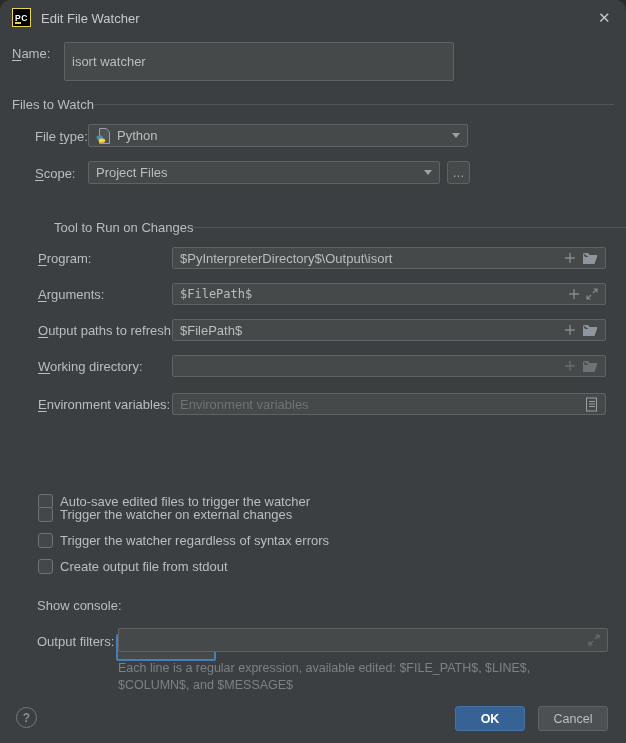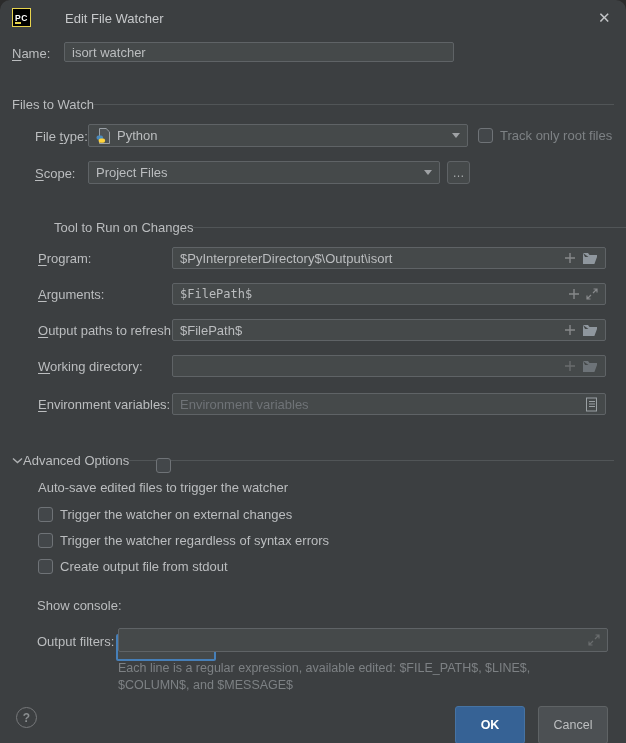--- a/index.html
+++ b/index.html
@@ -10,41 +10,41 @@
   }
   .abs{position:absolute;}
   u{text-underline-offset:2px;}
   
   .app-badge{
     width:19px;height:19px;background:#000;border:1.5px solid #e8d44d;
     display:flex;align-items:center;justify-content:center;box-sizing:border-box;
     color:#fff;font-size:8.5px;font-weight:bold;letter-spacing:.5px;position:relative;
   }
   .app-badge::after{content:"";position:absolute;left:2px;bottom:2px;width:6px;height:2px;background:#e8d44d;}
-  .win-title{font-size:13px;color:#c7c9cb;margin-left:24px;}
+  .win-title{font-size:13px;color:#c7c9cb;}
   .close-x{color:#c3c5c7;font-size:15px;line-height:1;cursor:default;}
   
   .field{
     background:#45494a;border:1px solid #5f6366;border-radius:2px;
     box-sizing:border-box;display:flex;align-items:center;padding:0 7px;gap:6px;
     color:#bbbdbf;overflow:hidden;white-space:nowrap;
   }
   .field .grow{flex:1;overflow:hidden;}
   .mono{font-family:"DejaVu Sans Mono",monospace;font-size:12px;}
   .placeholder{color:#6f7377;}
   .combo-arrow{width:0;height:0;border-left:4.5px solid transparent;border-right:4.5px solid transparent;border-top:5px solid #9fa2a5;}
   .section{display:flex;align-items:center;gap:0;}
   .section-line{flex:1;height:1px;background:#515557;}
   .cb{width:15px;height:15px;border:1px solid #6f7377;border-radius:3px;background:#43474a;box-sizing:border-box;flex:none;}
   .cb-row{display:flex;align-items:center;gap:7px;}
   .dim{color:#7d8184;}
   .hint{color:#7d8184;font-size:12.5px;line-height:17px;}
   .icon-btns{display:flex;align-items:center;gap:6px;flex:none;}
   .btn{
-    box-sizing:border-box;height:38px;border-radius:3px;display:flex;align-items:center;justify-content:center;
+    box-sizing:border-box;height:25px;border-radius:3px;display:flex;align-items:center;justify-content:center;
     font-size:12.5px;
   }
   .btn-ok{background:#366295;border:1px solid #4673a3;color:#fff;font-weight:bold;}
   .btn-cancel{background:#4c5053;border:1px solid #5f6365;color:#bdbfc1;}
   .help-circle{
     width:21px;height:21px;border-radius:50%;border:1.5px solid #77797b;box-sizing:border-box;
     display:flex;align-items:center;justify-content:center;color:#8a8e90;font-size:12px;font-weight:bold;
   }
   .browse-btn{
     box-sizing:border-box;background:#45494a;border:1px solid #5f6366;border-radius:3px;
@@ -57,45 +57,41 @@
 
 <div class="dialog">
 
   <div class="abs" style="left:12px;top:8px;">
     <div class="app-badge">PC</div>
   </div>
   <div class="abs win-title" style="left:41px;top:11px;">Edit File Watcher</div>
   <div class="abs close-x" style="left:598px;top:10px;">✕</div>
 
   <div class="abs" style="left:12px;top:46px;"><u>N</u>ame:</div>
-  <div class="abs field" style="left:64px;top:42px;width:390px;height:20px;">
+  <div class="abs field" style="left:64px;top:42px;width:390px;height:39px;">
     <span class="grow">isort watcher</span>
   </div>
 
   <div class="abs section" style="left:12px;top:97px;width:602px;">
     <span>Files to Watch</span>
     <span class="section-line"></span>
   </div>
 
   <div class="abs" style="left:35px;top:129px;">File <u>t</u>ype:</div>
   <div class="abs field" style="left:88px;top:124px;width:380px;height:23px;">
     <span style="display:flex;">
       <svg width="15" height="16" viewBox="0 0 15 16">
         <path d="M3.5 0.5h6.6l3.4 3.4v11.6h-10z" fill="#4e5356" stroke="#9aa0a6" stroke-width="1"></path>
         <rect x="0.5" y="7.5" width="6.5" height="4.2" rx="2" fill="#4b8bbe"></rect>
         <rect x="2.6" y="10.6" width="6.5" height="4.2" rx="2" fill="#ffd43b"></rect>
       </svg>
     </span>
     <span class="grow">Python</span>
     <span class="combo-arrow"></span>
   </div>
-  <div class="abs cb-row" style="left:478px;top:128px;">
-    <span class="cb"></span>
-    <span class="dim">Track only root files</span>
-  </div>
 
   <div class="abs" style="left:35px;top:166px;"><u>S</u>cope:</div>
   <div class="abs field" style="left:88px;top:161px;width:352px;height:23px;">
     <span class="grow">Project Files</span>
     <span class="combo-arrow"></span>
   </div>
   <div class="abs browse-btn" style="left:447px;top:161px;width:23px;height:23px;">…</div>
 
   <div class="abs section" style="left:12px;top:220px;width:602px;margin-left:42px;">
     <span>Tool to Run on Changes</span>
@@ -177,31 +173,22 @@
   <div class="abs field" style="left:172px;top:393px;width:434px;height:22px;">
     <span class="grow placeholder">Environment variables</span>
     <span style="display:flex;">
       <svg width="13" height="15" viewBox="0 0 13 15" fill="none" stroke="#9aa0a3">
           <rect x="1.5" y="1" width="10" height="13"></rect>
           <path d="M4 4.5h6M4 7h6M4 9.5h6"></path>
         </svg>
     </span>
   </div>
 
-  <div class="abs section" style="left:12px;top:453px;width:602px;">
-    <span style="display:flex;">
-      <svg width="11" height="7" viewBox="0 0 11 7" fill="none" stroke="#afb1b3" stroke-width="1.4">
-          <path d="M1 1.5l4.5 4L10 1.5"></path>
-        </svg>
-    </span>
-    <span>Advanced Options</span>
-    <span class="section-line"></span>
-  </div>
-
-  <div class="abs cb-row" style="left:38px;top:458px;flex-direction:column;">
+
+  <div class="abs cb-row" style="left:38px;top:494px;">
     <span class="cb"></span>
     <span>Auto-save edited files to trigger the watcher</span>
   </div>
   <div class="abs cb-row" style="left:38px;top:507px;">
     <span class="cb"></span>
     <span>Trigger the watcher on external changes</span>
   </div>
   <div class="abs cb-row" style="left:38px;top:533px;">
     <span class="cb"></span>
     <span>Trigger the watcher regardless of syntax errors</span>

